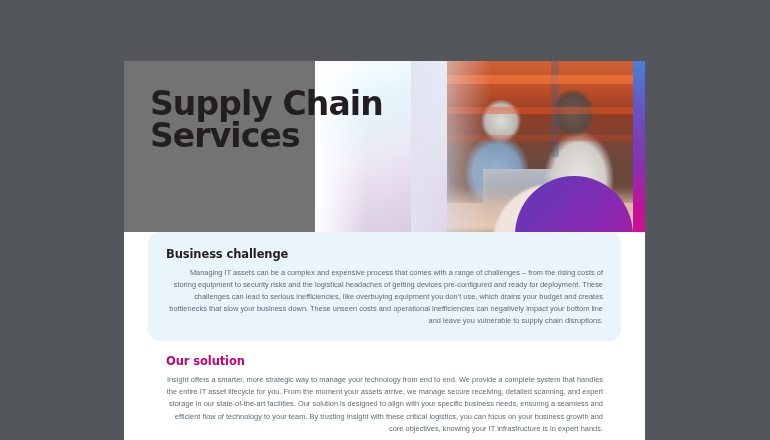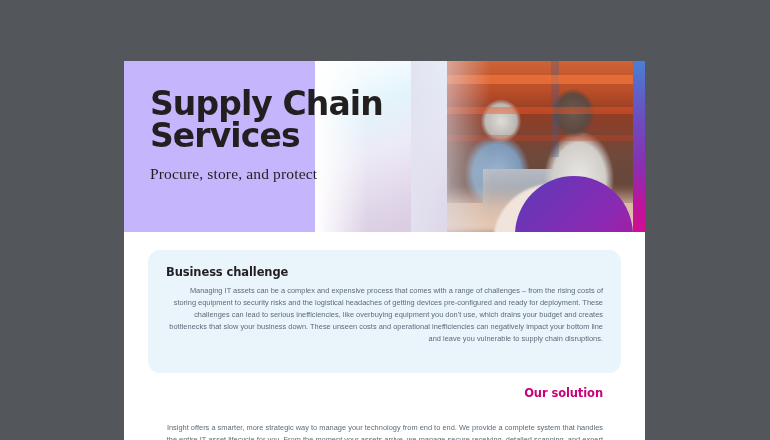--- a/index.html
+++ b/index.html
@@ -26,21 +26,21 @@
     background: #ffffff;
     overflow: hidden;
   }
 
   
   #hero {
     position: relative;
     width: 521px;
     height: 171px;
     overflow: hidden;
-    background: #c4b5fd;
+    background: #737373;
   }
 
   
   .hero-text {
     position: absolute;
     left: 26px;
     top: 27px;
     width: 300px;
     z-index: 6;
   }
@@ -216,24 +216,23 @@
     height: 0;
   }
 
   
   #content {
     position: relative;
     padding: 0 24px;
   }
 
   #challenge-card {
-    margin-top: 18px;
     background: #e9f4fb;
     border-radius: 12px;
-    padding: 15px 18px 28px 18px;
+    padding: 15px 18px 14px 18px;
   }
 
   #challenge-title {
     font-family: "DejaVu Sans", sans-serif;
     font-weight: 700;
     font-size: 11.5px;
     color: #231f20;
     letter-spacing: -0.1px;
     margin-bottom: 6px;
   }
@@ -250,22 +249,21 @@
     margin-top: 13px;
     padding: 0 18px;
   }
 
   #solution-title {
     font-family: "DejaVu Sans", sans-serif;
     font-weight: 700;
     font-size: 11.5px;
     color: #c9007a;
     letter-spacing: -0.1px;
-    margin-bottom: 22px;
-    text-align: right;
+    margin-bottom: 6px;
   }
 </style>
 </head>
 <body>
 
 <div id="page">
 
   <div id="hero">
 
     <div id="hero-art">
@@ -276,21 +274,20 @@
       <div class="wash-fade"></div>
       <div class="wash-left"></div>
       <div class="arc-cut"></div>
       <div class="arc"></div>
       <div class="edge-bar"></div>
     </div>
 
     <div class="hero-text">
       <div id="hero-title">Supply Chain
 Services</div>
-      <div id="hero-subtitle">Procure, store, and protect</div>
     </div>
 
     <div class="hero-base"></div>
   </div>
 
   <div id="content">
 
     <div id="challenge-card">
       <div id="challenge-title">Business challenge</div>
       <div class="body-copy">Managing IT assets can be a complex and expensive process that comes with a range of challenges – from the rising costs of storing equipment to security risks and the logistical headaches of getting devices pre-configured and ready for deployment. These challenges can lead to serious inefficiencies, like overbuying equipment you don't use, which drains your budget and creates bottlenecks that slow your business down. These unseen costs and operational inefficiencies can negatively impact your bottom line and leave you vulnerable to supply chain disruptions.</div>

